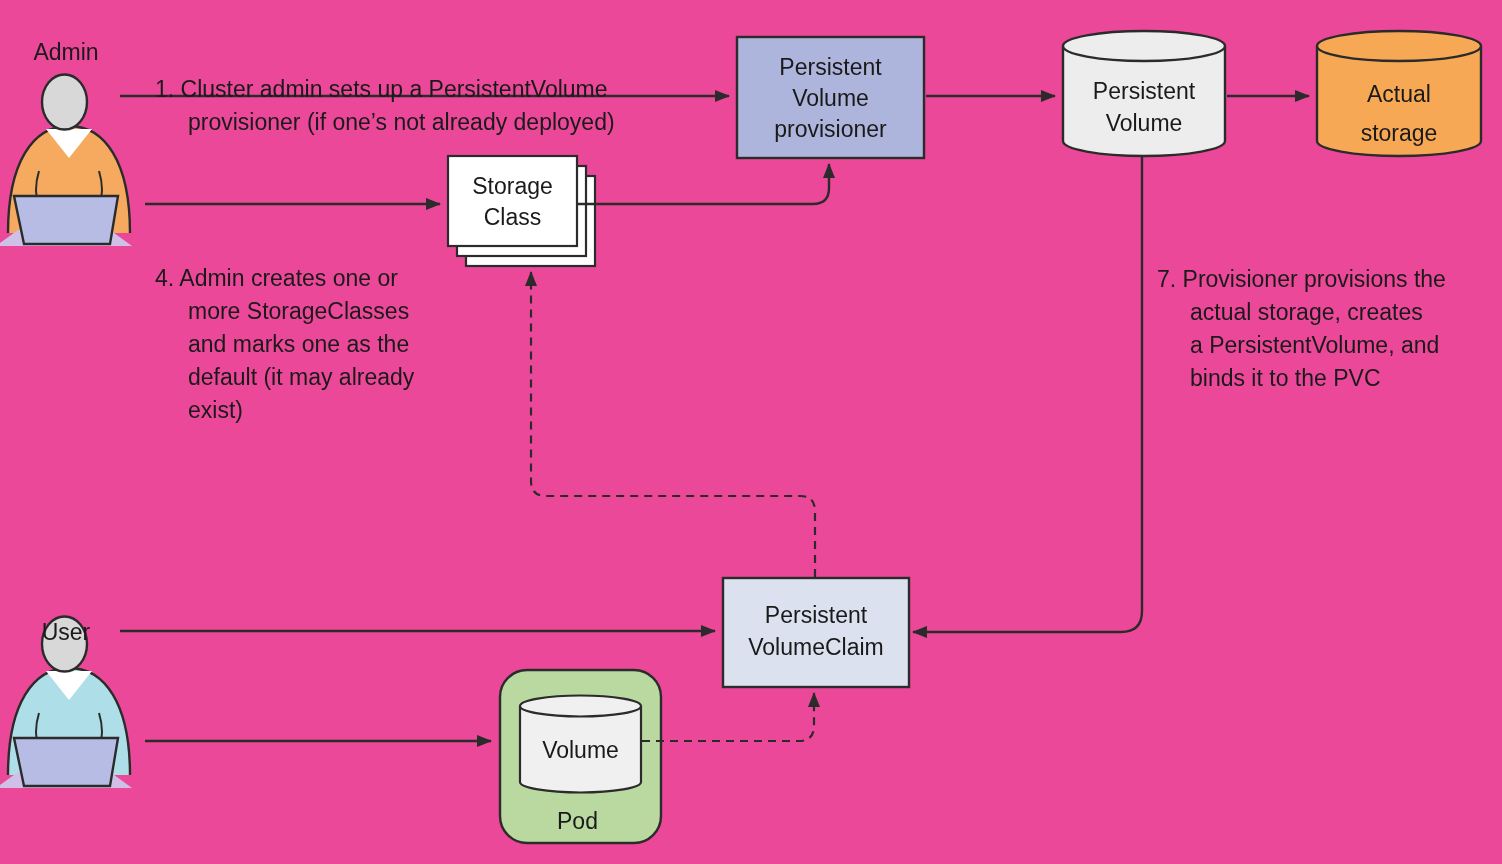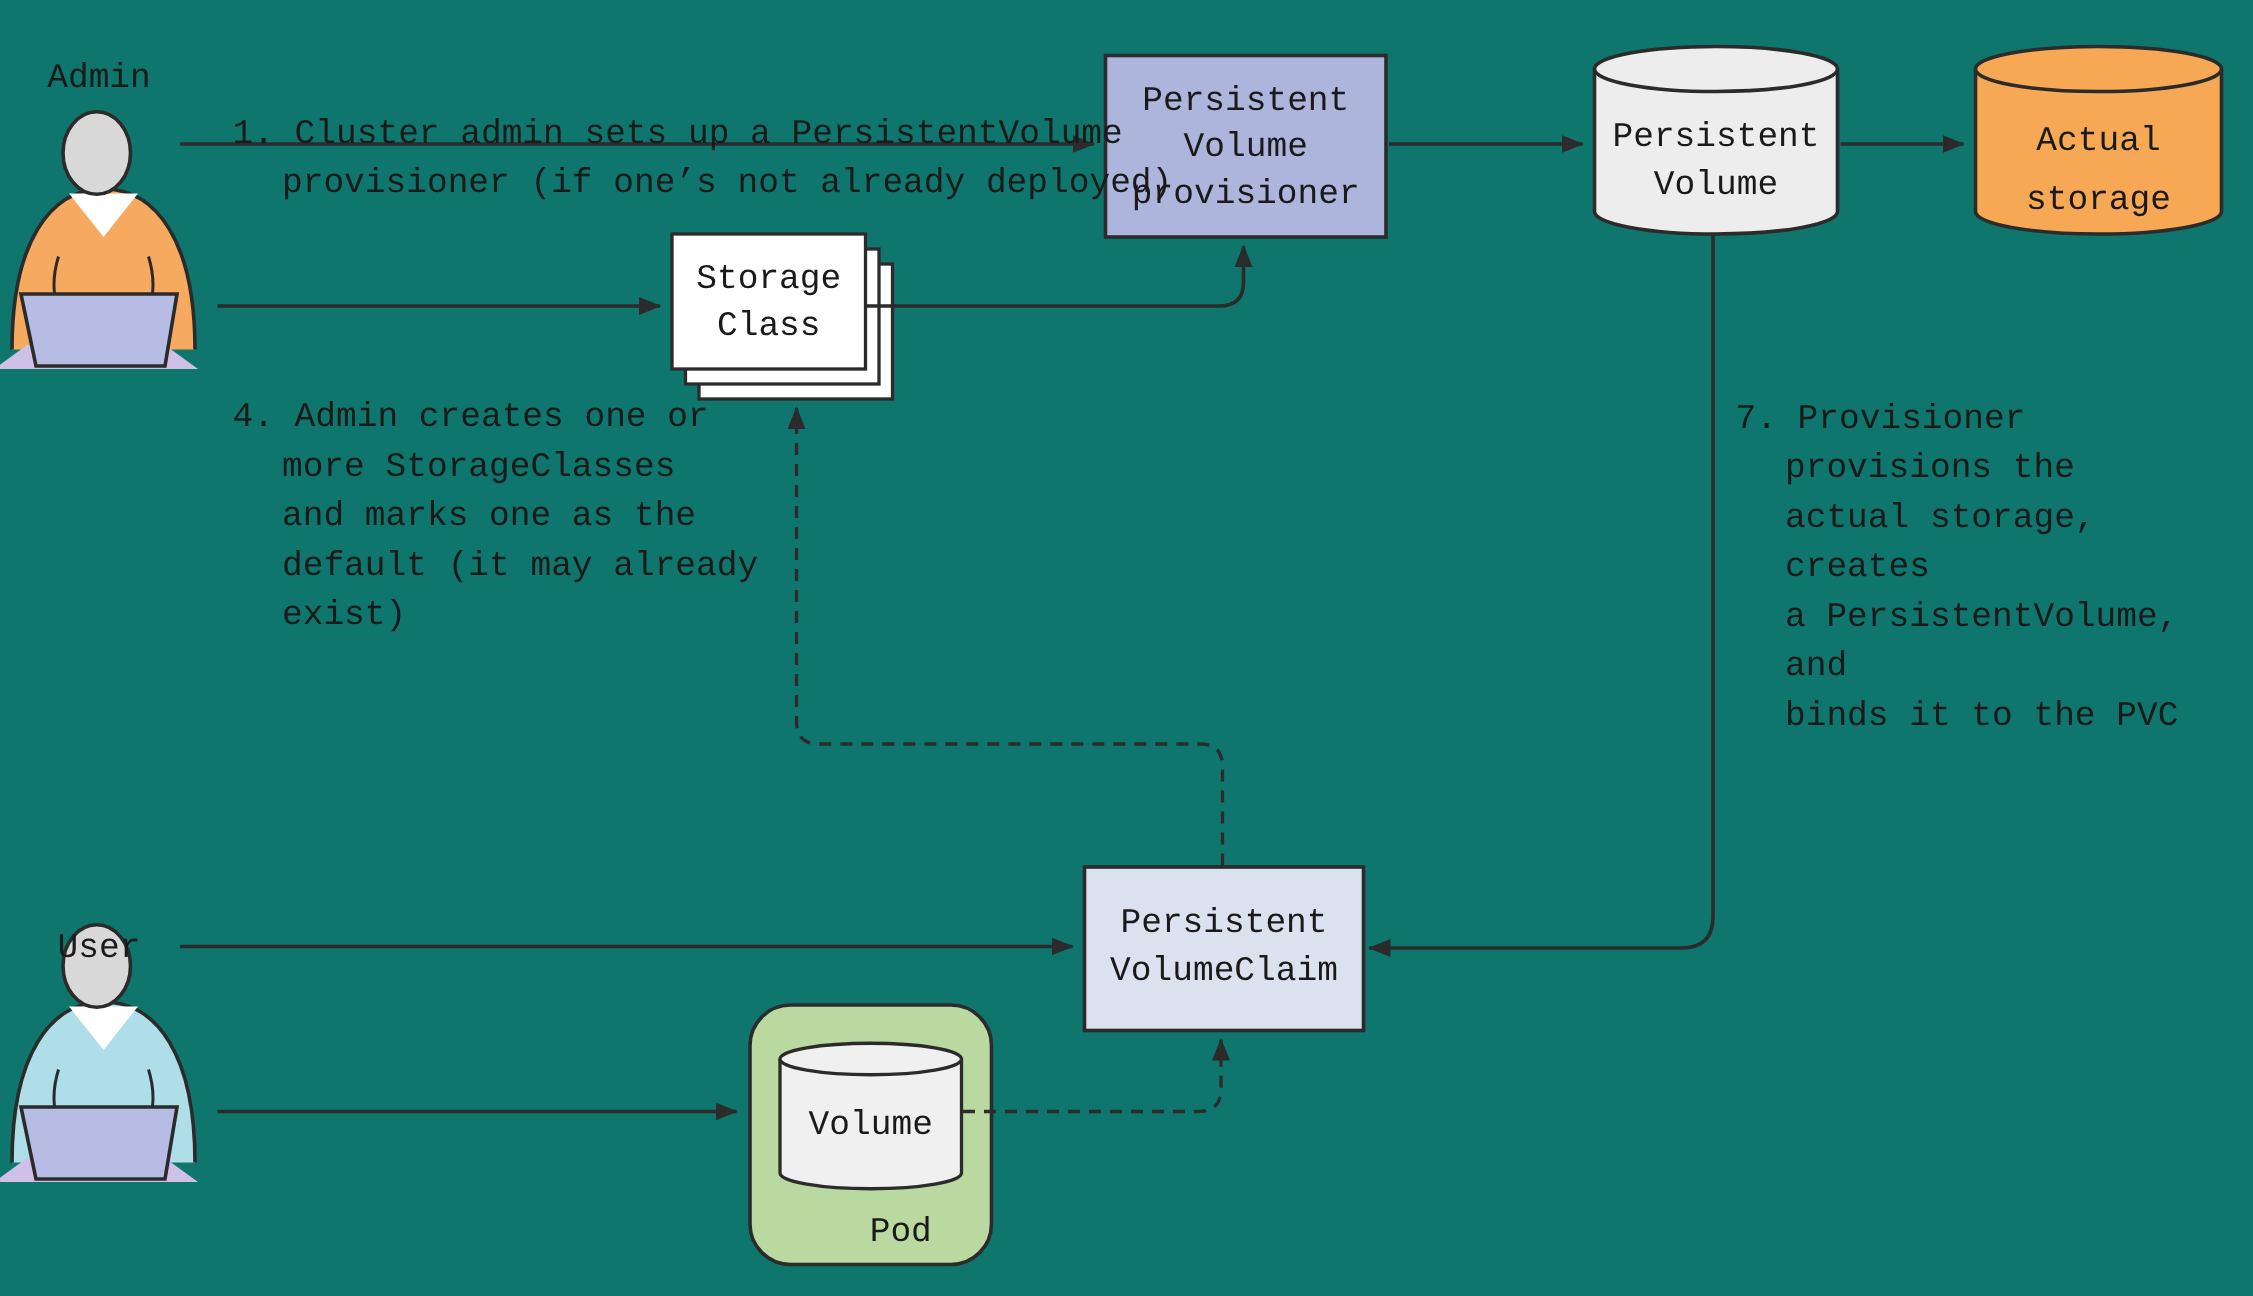--- a/index.html
+++ b/index.html
@@ -1,18 +1,18 @@
 <!DOCTYPE html>
 <html><head>
 <meta charset="utf-8">
 <style>
   html,body{margin:0;padding:0;background:#fff;}
   .canvas{
-    position:relative;width:1502px;height:864px;background:#0f766e;
-    font-family:Liberation Mono, monospace;color:#1a1a1a;overflow:hidden;
+    position:relative;width:1502px;height:864px;background:#ec4899;
+    font-family:Liberation Sans, sans-serif;color:#1a1a1a;overflow:hidden;
   }
   .canvas svg{position:absolute;left:0;top:0;}
   .txt{position:absolute;font-size:23px;line-height:33px;white-space:pre-line;}
   .step{padding-left:33px;text-indent:-33px;margin-top:46px;}
   .node-label{text-align:center;}
   .actor-label{text-align:center;width:84px;}
 </style>
 </head>
 <body>
 
@@ -107,15 +107,15 @@
 provisioner</div>
   <div class="txt node-label" style="left:1063px;top:75px;width:162px;line-height:32px;">Persistent
 Volume</div>
   <div class="txt node-label" style="left:1317px;top:75px;width:164px;line-height:39px;">Actual
 storage</div>
   <div class="txt node-label" style="left:448px;top:171px;width:129px;line-height:31px;">Storage
 Class</div>
   <div class="txt node-label" style="left:723px;top:599px;width:186px;line-height:32px;">Persistent
 VolumeClaim</div>
   <div class="txt node-label" style="left:520px;top:734px;width:121px;">Volume</div>
-  <div class="txt node-label" style="left:520px;top:805px;width:161px;">Pod</div>
+  <div class="txt node-label" style="left:497px;top:805px;width:161px;">Pod</div>
 
 </div>
 
 </body></html>

